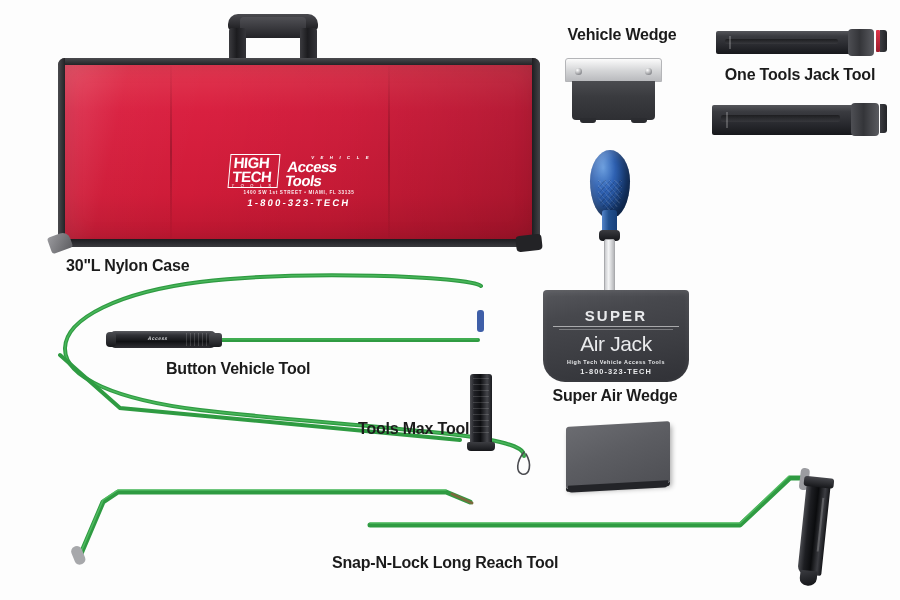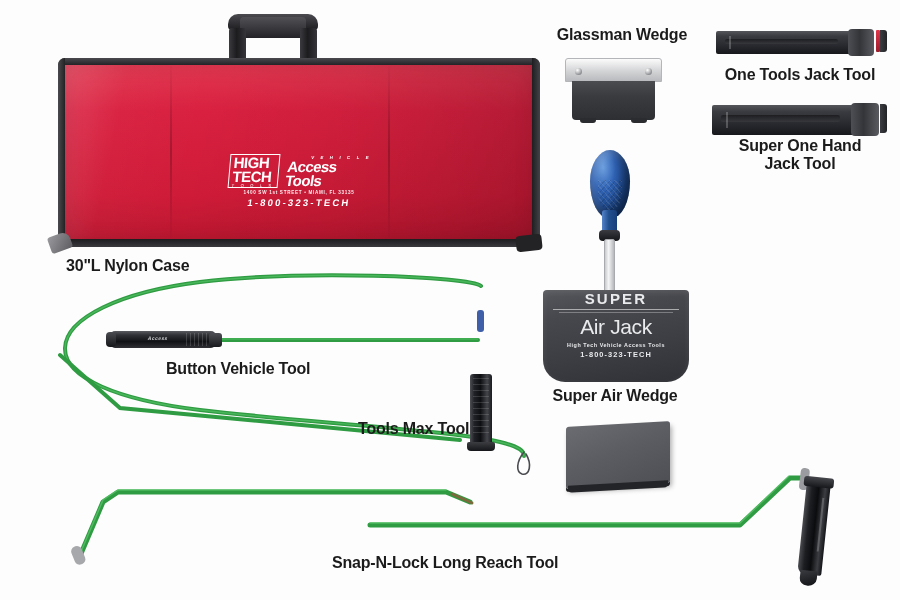--- a/index.html
+++ b/index.html
@@ -230,21 +230,21 @@
     border-radius: 2px;
   }
   .airbag {
     position: absolute; left: 8px; top: 140px;
     width: 146px; height: 92px;
     background: linear-gradient(170deg,#56575c 0%,#47484d 26%,#3c3d42 64%,#303136 100%);
     border-radius: 4px 4px 22px 22px;
     box-shadow: inset 0 2px 6px rgba(255,255,255,0.09);
   }
   .airbag-inner { position: absolute; inset: 0; text-align: center; color: #e9eaec; }
-  .ab-super { font-size: 15px; font-weight: bold; letter-spacing: 2.2px; }
+  .ab-super { font-size: 15px; font-weight: bold; letter-spacing: 2.2px; margin-top: 17px; }
   .ab-rule { height: 1px; background: rgba(255,255,255,0.55); margin: 2px 10px; }
   .ab-rule.thin { height: 1px; background: rgba(255,255,255,0.3); margin: 1px 16px 3px; }
   .ab-air { font-size: 21px; font-weight: normal; letter-spacing: -0.4px; line-height: 1; }
   .ab-sub { font-size: 5.4px; font-weight: bold; letter-spacing: 0.55px; margin-top: 5px; }
   .ab-phone { font-size: 7.4px; font-weight: bold; letter-spacing: 1.1px; margin-top: 2px; }
 
   
   #wondershield { position: absolute; left: 566px; top: 424px; width: 104px; height: 62px; }
   .ws-face {
     position: absolute; inset: 0;
@@ -353,21 +353,21 @@
           <div class="big">Access</div>
           <div class="big">Tools</div>
         </div>
       </div>
       <div class="logo-addr">1400 SW 1st STREET  •  MIAMI, FL 33135</div>
       <div class="logo-phone">1-800-323-TECH</div>
     </div>
   </div>
   <div class="label" style="left:66px; top:257px;">30"L Nylon Case</div>
 
-  <div class="label center" style="left:548px; top:26px; width:148px;">Glassman Wedge</div>
+  <div class="label center" style="left:548px; top:26px; width:148px;">Vehicle Wedge</div>
   <div id="glassman-wedge">
     <div class="gw-metal">
       <div class="gw-rivet" style="left:9px;"></div>
       <div class="gw-rivet" style="right:9px;"></div>
     </div>
     <div class="gw-body">
       <div class="gw-foot" style="left:8px;"></div>
       <div class="gw-foot" style="right:8px;"></div>
     </div>
   </div>
@@ -384,22 +384,20 @@
   <div class="label center" style="left:700px; top:66px; width:200px;">One Tools Jack Tool</div>
 
   <div class="jack-tool" id="super-one-hand-jack" style="left:712px; top:103px; width:180px; height:33px;">
     <div class="jack-bar" style="width:152px; height:30px; top:2px;">
       <div class="groove"></div>
       <div class="nick"></div>
     </div>
     <div class="jack-roller" style="left:139px; top:0px; width:28px; height:33px;"></div>
     <div class="jack-tip" style="left:168px; top:1px; height:29px;"></div>
   </div>
-  <div class="label center" style="left:700px; top:137px; width:200px;">Super One Hand
-Jack Tool</div>
 
   <div id="super-air-wedge">
     <div class="pump-bulb"></div>
     <div class="pump-neck"></div>
     <div class="pump-valve"></div>
     <div class="pump-hose"></div>
     <div class="airbag">
       <div class="airbag-inner">
         <div class="ab-super">SUPER</div>
         <div class="ab-rule"></div>

